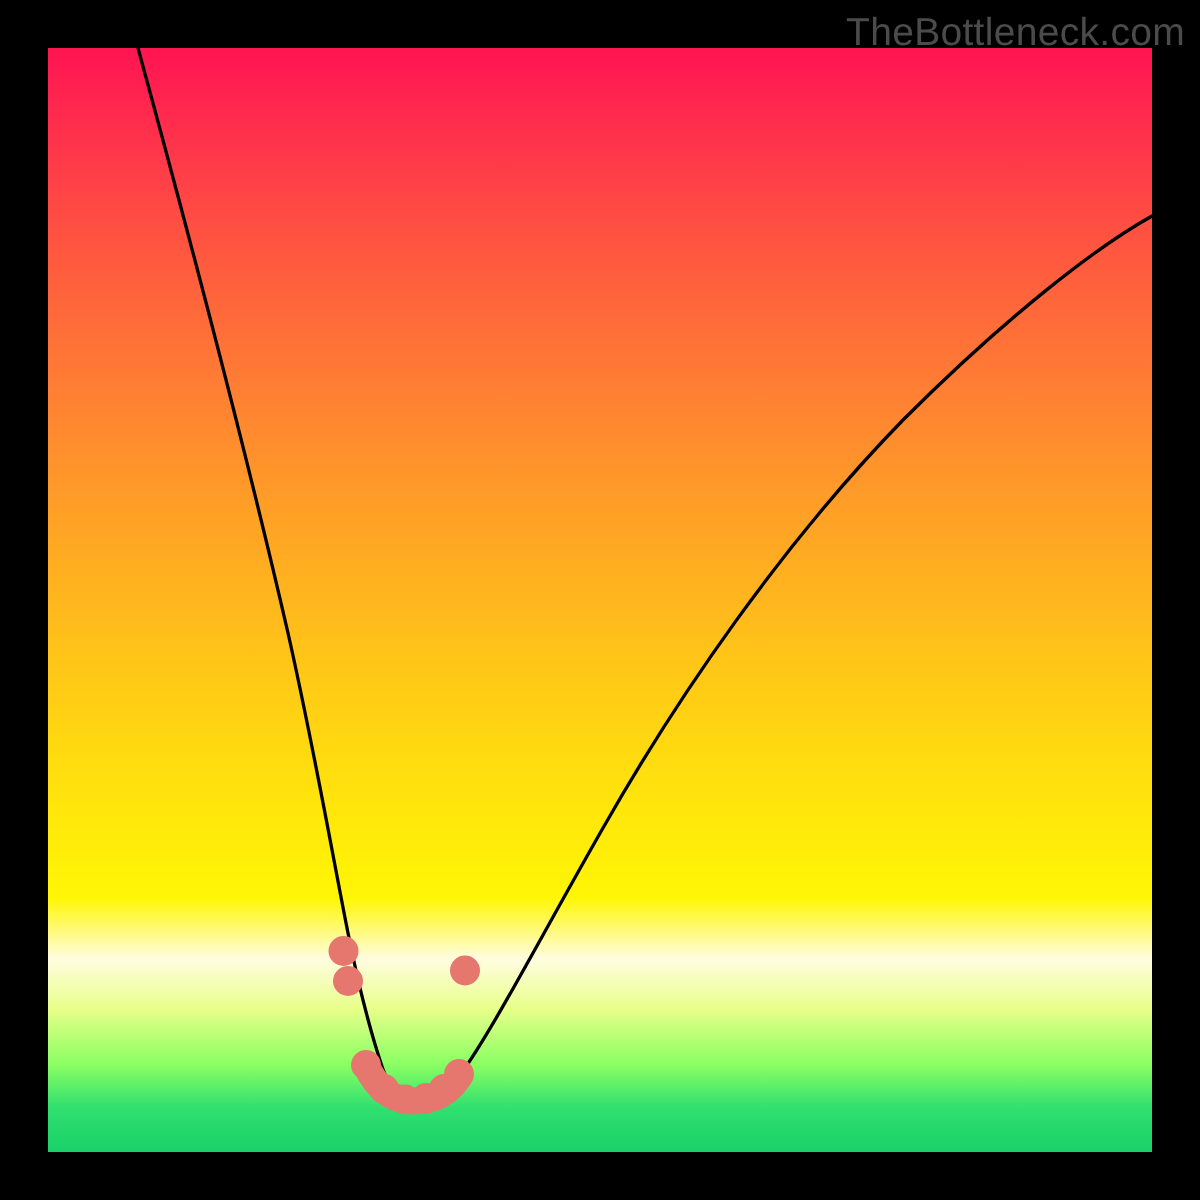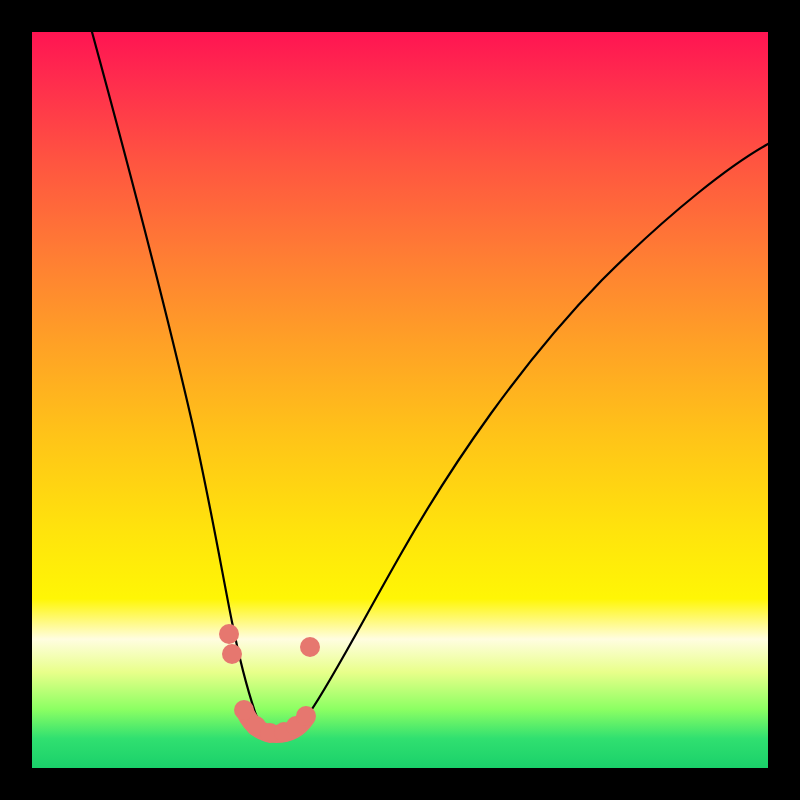--- a/index.html
+++ b/index.html
@@ -107,13 +107,14 @@
       <circle class="dot" r="10" cx="224" cy="694"></circle>
       <circle class="dot" r="10" cx="238" cy="701"></circle>
       <circle class="dot" r="10" cx="252" cy="700"></circle>
       <circle class="dot" r="10" cx="264" cy="694"></circle>
       <circle class="dot" r="10" cx="274" cy="684"></circle>
 
       <circle class="dot" r="10" cx="278" cy="615"></circle>
     </svg>
   </div>
 
+  <div class="watermark">TheBottleneck.com</div>
 </div>
 
 </body></html>

